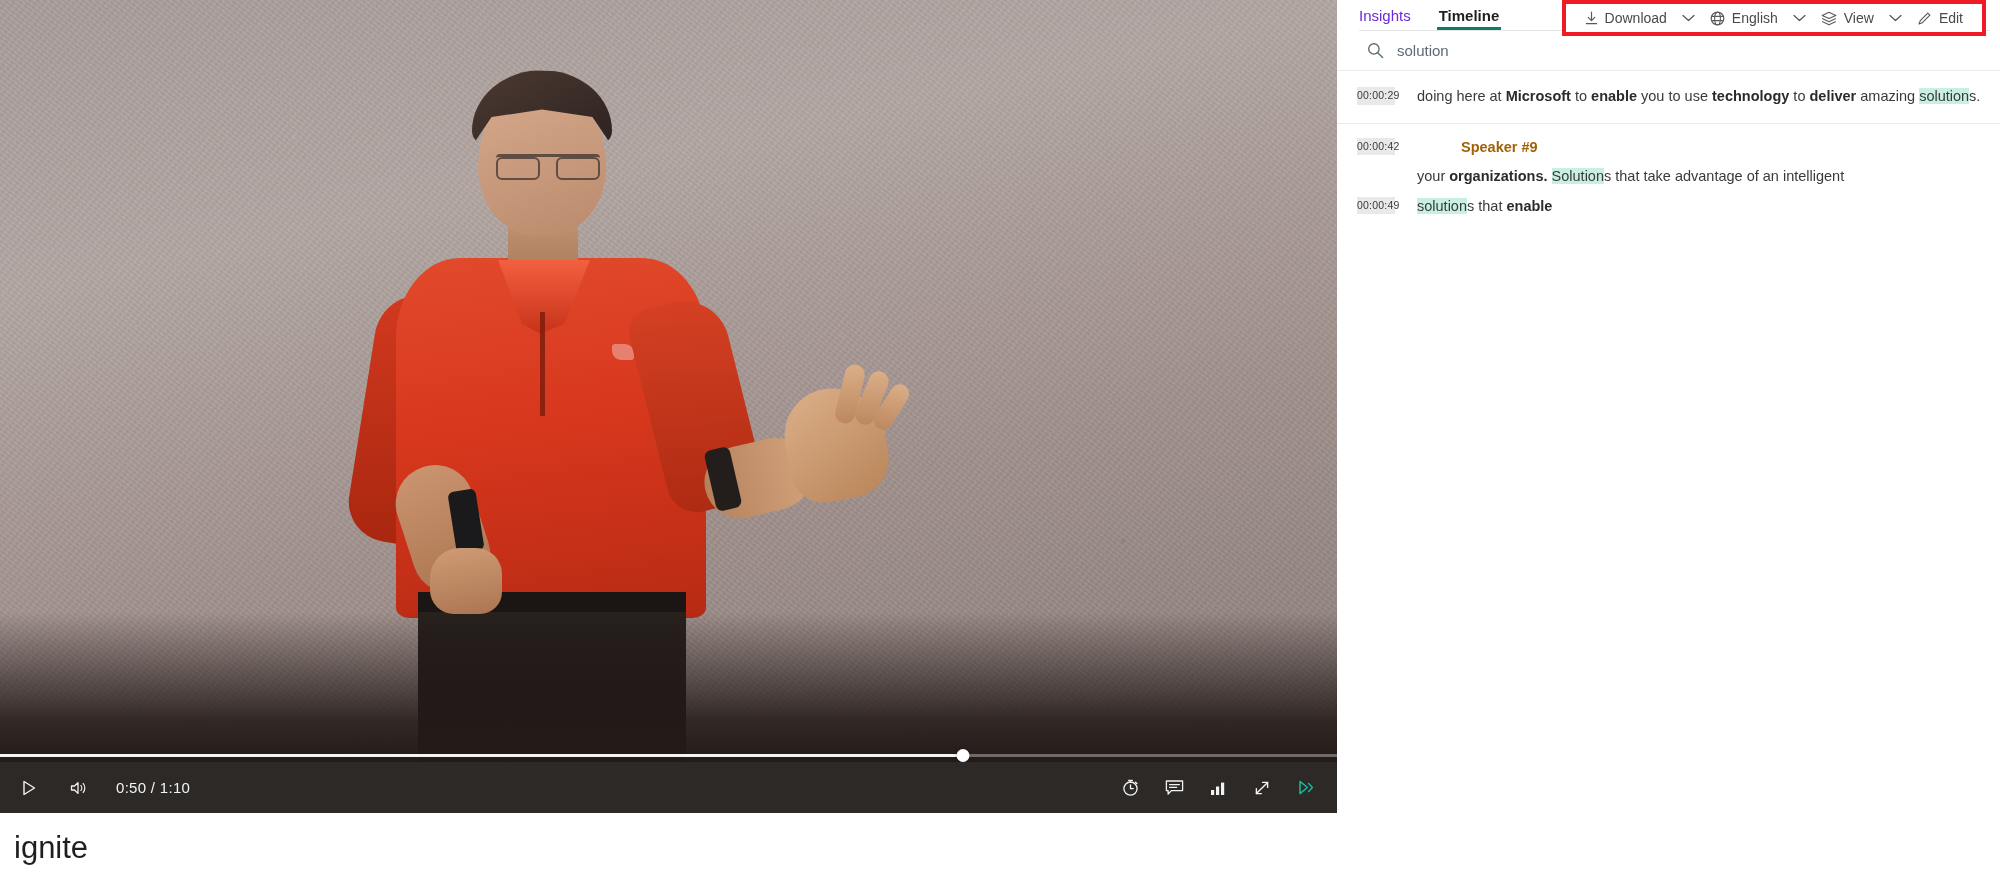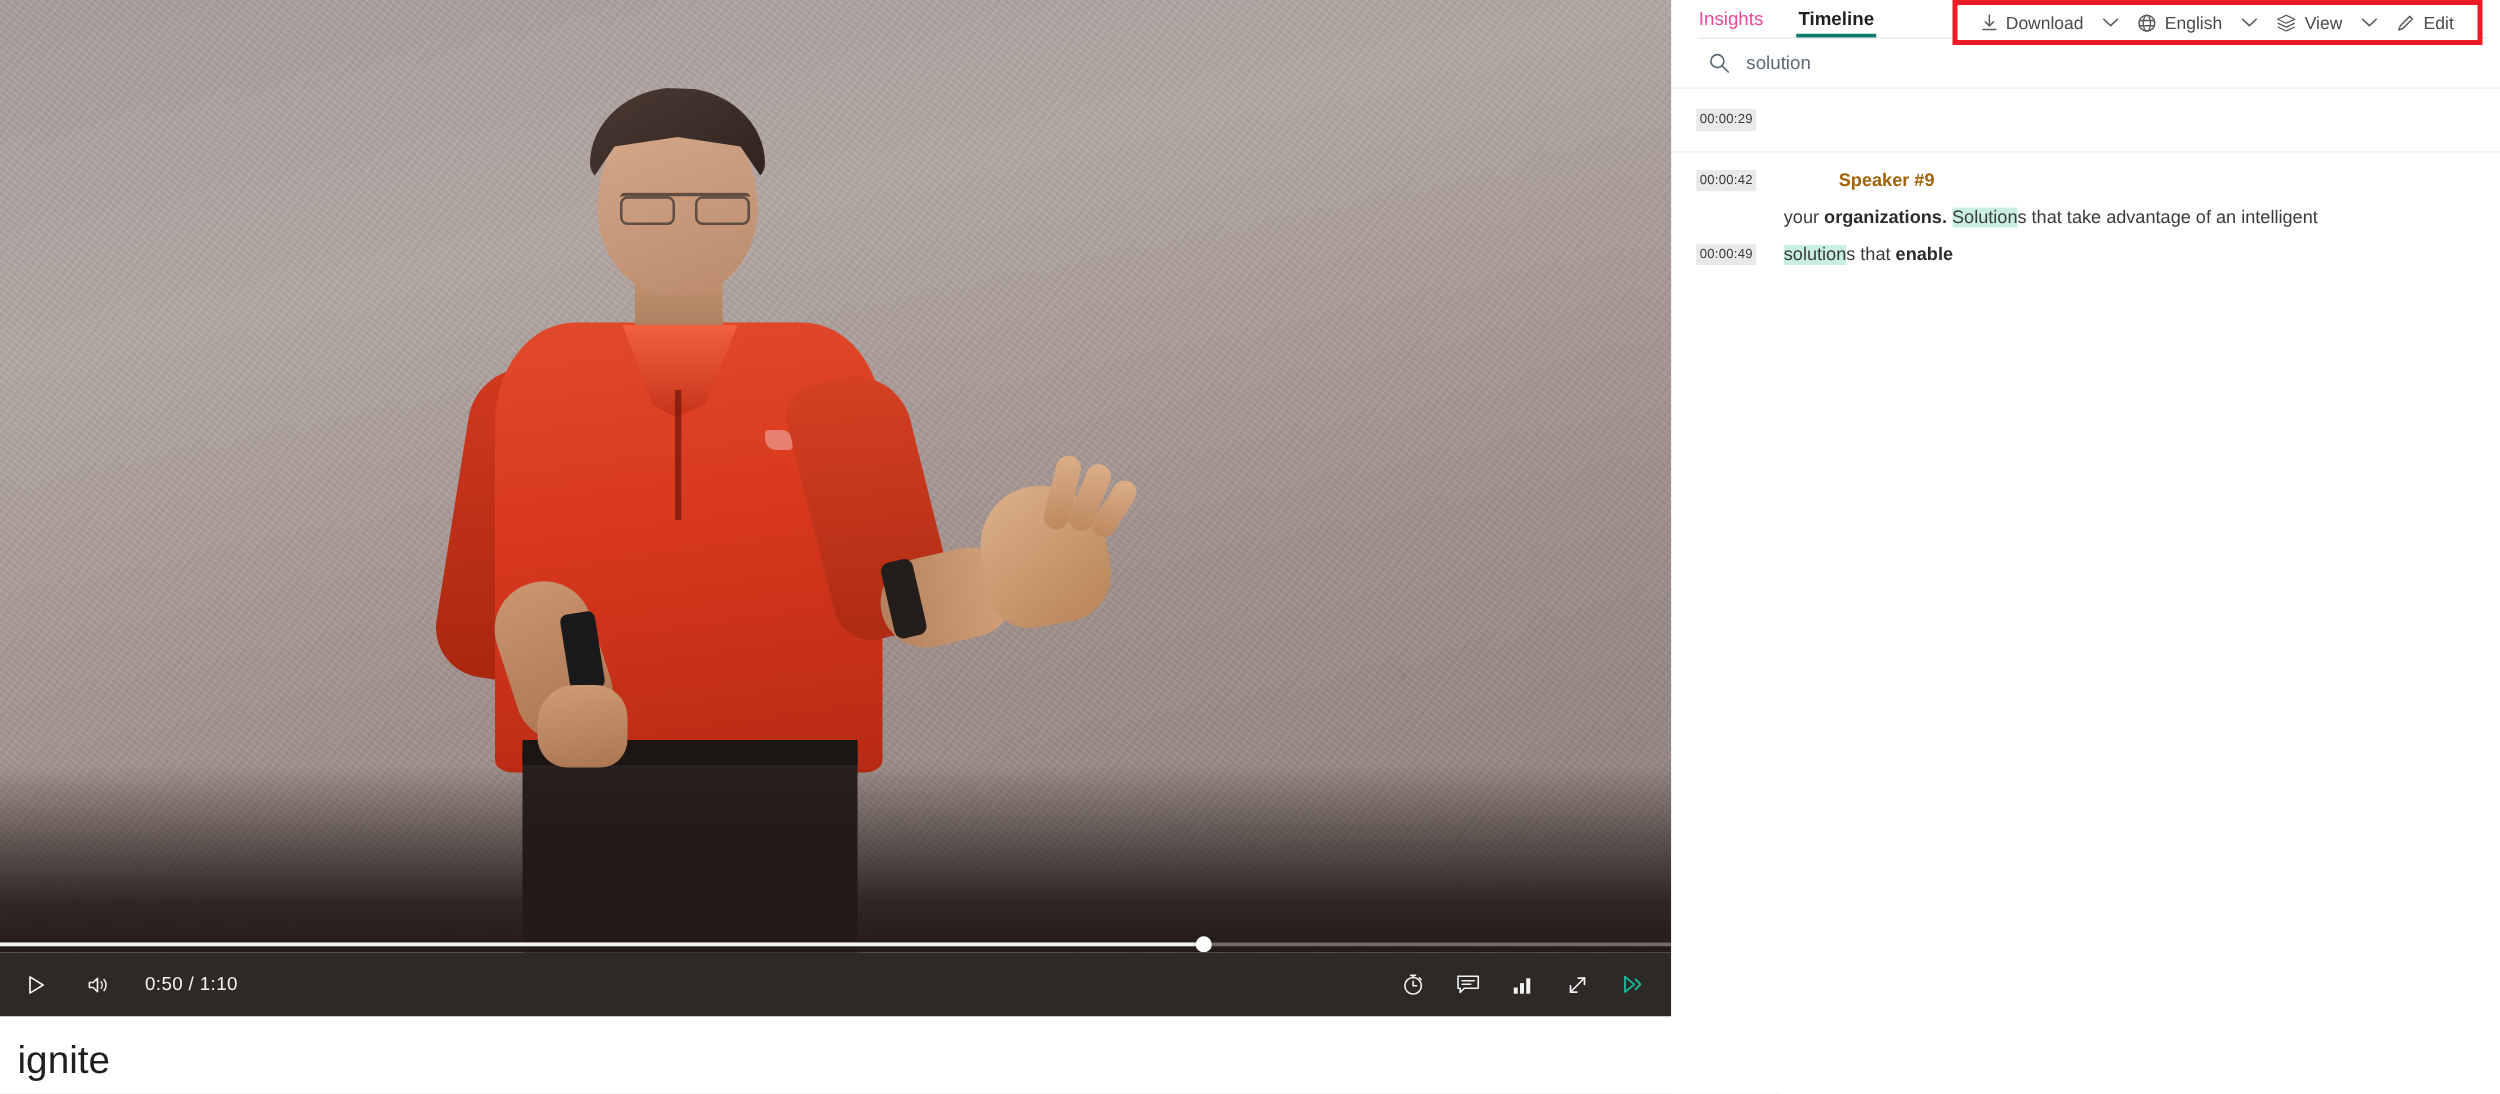--- a/index.html
+++ b/index.html
@@ -156,21 +156,21 @@
     padding: 4px 7px 4px 8px; display:flex; align-items:center; gap:5px; line-height:1;
   }
   .meta-created { font-size:14px; color:#605e5c; margin-left:14px; }
   .meta-user { color:#605e5c; font-family:"Liberation Serif", serif; font-size:15px; margin-left:5px; }
 
   
   .right-col { width: 663px; height: 875px; background:#ffffff; position:relative; }
 
   .tabs { display:flex; align-items:flex-end; height: 30px; padding-left: 22px; gap: 28px; }
   .tab {
-    font-size:15px; color:#ec4899; padding-bottom: 7px; cursor:pointer; position:relative; line-height:1;
+    font-size:15px; color:#6d28d9; padding-bottom: 7px; cursor:pointer; position:relative; line-height:1;
   }
   .tab.active { color:#201f1e; font-weight:700; }
   .tab.active:after {
     content:""; position:absolute; left:-2px; right:-2px; bottom:0; height:3px; background:#0f7b6c;
   }
   .tabs-rule { height:1px; background:#e6e6e6; margin: 0 10px 0 22px; }
 
   .panel-toolbar {
     position:absolute; top:0; right:14px; height: 28px;
     display:flex; align-items:center; gap:0;
@@ -190,21 +190,21 @@
   .search-input {
     border:none; outline:none; font-size:15px; color:#5e6a76;
     font-family:"Liberation Sans", sans-serif; background:transparent; width: 320px;
   }
 
   .transcript { padding-top: 2px; }
   .tgroup { border-bottom: 1px solid #ebebeb; padding: 9px 0 11px 0; }
   .tgroup.nolast { border-bottom: none; }
   .trow { display:flex; align-items:flex-start; padding: 5px 0; }
   .tstamp {
-    flex: 0 0 auto; width: 48px; margin-left: 20px;
+    flex: 0 0 auto; width: 38px; margin-left: 20px;
     background:#e9e9e9; color:#3b3a39; font-size:10.5px; text-align:center;
     padding: 3px 0 4px; line-height:1; letter-spacing:.2px;
   }
   .tstamp.blank { background: transparent; }
   .ttext { margin-left: 22px; font-size:14.5px; color:#3a3a3a; line-height:1.35; }
   .ttext b { font-weight: 700; color:#2b2b2b; }
   .hl { background:#c9efe3; }
   .speaker { font-weight: 600; color:#a16207;margin-left:44px; }
 
   svg { shape-rendering: geometricPrecision; }
@@ -390,20 +390,21 @@
         <circle cx="6.9" cy="6.9" r="5.2" fill="none" stroke="#5a6b72" stroke-width="1.35"></circle>
         <path d="M10.7 10.7 L15.6 15.6" stroke="#5a6b72" stroke-width="1.35" stroke-linecap="round"></path>
       </svg>
       <input class="search-input" id="searchInput" placeholder="Search" value="solution" style="">
     </div>
 
     <div class="transcript" id="transcript">
         <div class="tgroup">
           <div class="trow">
             <div class="tstamp">00:00:29</div>
+            <div class="ttext"><span>doing here at </span><b>Microsoft</b><span> to </span><b>enable</b><span> you to use </span><b>technology</b><span> to </span><b>deliver</b><span> amazing </span><span class="hl">solution</span><span>s.</span></div>
           </div>
         </div>
         <div class="tgroup nolast">
           <div class="trow">
             <div class="tstamp">00:00:42</div>
             <div class="ttext"><span class="speaker">Speaker #9</span></div>
           </div>
           <div class="trow">
             <div class="tstamp blank"></div>
             <div class="ttext"><span>your </span><b>organizations.</b><span> </span><span class="hl">Solution</span><span>s that take advantage of an intelligent</span></div>

